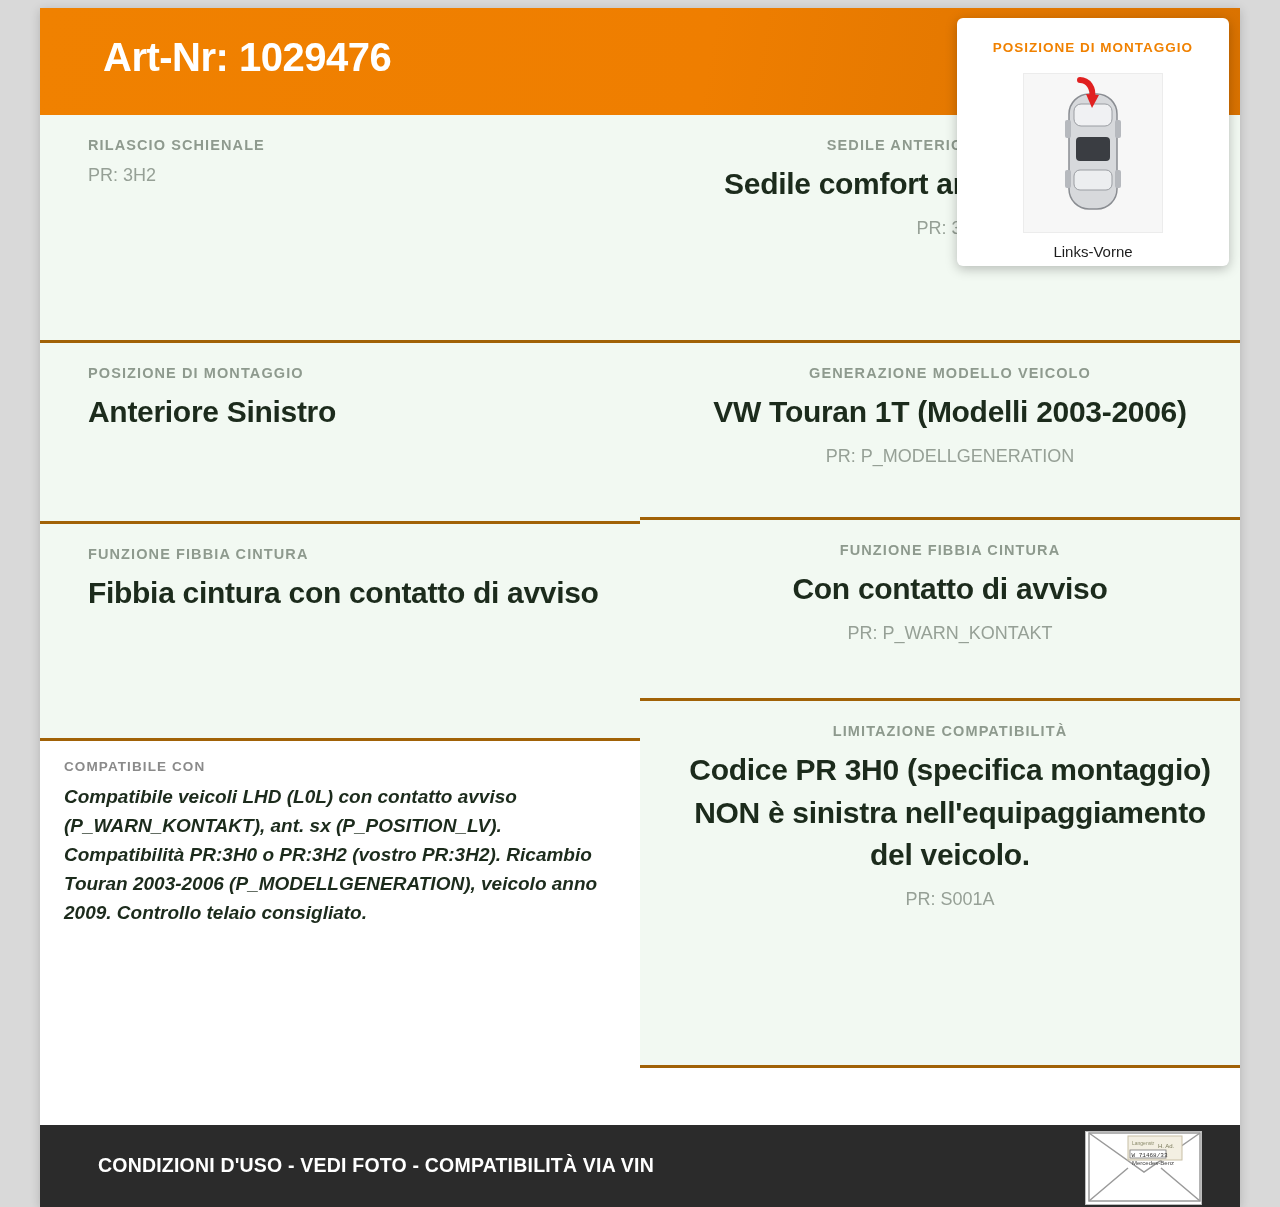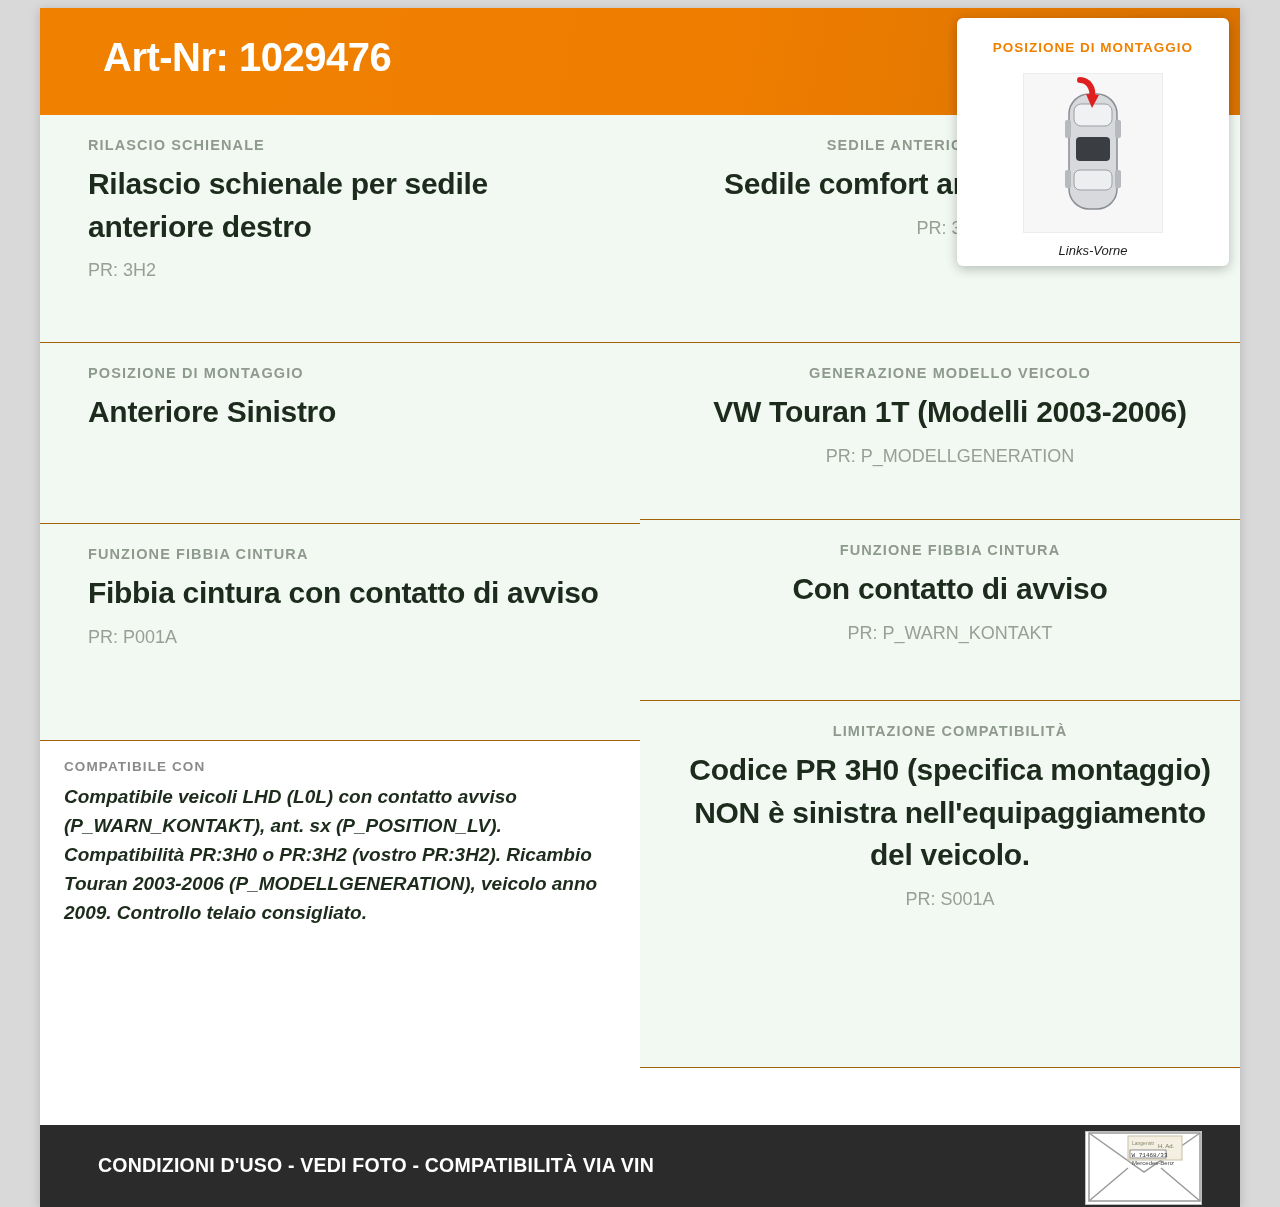--- a/index.html
+++ b/index.html
@@ -69,21 +69,21 @@
     top: 0;
     width: 6px;
     background: #5cb85c;
   }
   .stripe-left { height: 807px; }
   .stripe-right { height: 953px; }
   .entry {
     position: relative;
     box-sizing: border-box;
     background: #f2f9f2;
-    border-bottom: 1px solid #a16207;
+    border-bottom: 3px solid #a16207;
     padding: 22px 28px 4px 48px;
   }
   .entry-label {
     font-size: 14.5px;
     font-weight: bold;
     letter-spacing: 1.1px;
     color: #8e9a8e;
     text-transform: uppercase;
     margin-bottom: 10px;
   }
@@ -180,56 +180,53 @@
     height: 160px;
     background: #f7f7f7;
     border: 1px solid #ececec;
     box-sizing: border-box;
   }
   .popup-caption {
     position: absolute;
     left: 0; right: 0;
     top: 225px;
     text-align: center;
-    font-size: 13px;
+    font-size: 15px;
     color: #1c1c1c;
-    font-style: italic;
   }
 </style>
 </head>
 <body>
 
 <div id="page">
   <div class="card">
 
     <div class="header">
       <div class="header-title">Art-Nr: 1029476</div>
     </div>
 
     <div class="columns">
 
       <div class="col col-left">
         <div class="stripe stripe-left"></div>
 
         <div class="entry" style="height:228px;">
           <div class="entry-label">RILASCIO SCHIENALE</div>
-          <div class="entry-value">Rilascio schienale per sedile anteriore destro</div>
           <div class="entry-pr">PR: 3H2</div>
         </div>
 
 
         <div class="entry" style="height:181px;">
           <div class="entry-label">POSIZIONE DI MONTAGGIO</div>
           <div class="entry-value">Anteriore Sinistro</div>
         </div>
 
         <div class="entry" style="height:217px;">
           <div class="entry-label">FUNZIONE FIBBIA CINTURA</div>
           <div class="entry-value">Fibbia cintura con contatto di avviso</div>
-          <div class="entry-pr">PR: P001A</div>
         </div>
 
         <div class="compat">
           <div class="compat-label">COMPATIBILE CON</div>
           <div class="compat-text">Compatibile veicoli LHD (L0L) con contatto avviso (P_WARN_KONTAKT), ant. sx (P_POSITION_LV). Compatibilità PR:3H0 o PR:3H2 (vostro PR:3H2). Ricambio Touran 2003-2006 (P_MODELLGENERATION), veicolo anno 2009. Controllo telaio consigliato.</div>
         </div>
       </div>
 
       <div class="col col-right">
         <div class="stripe stripe-right"></div>

